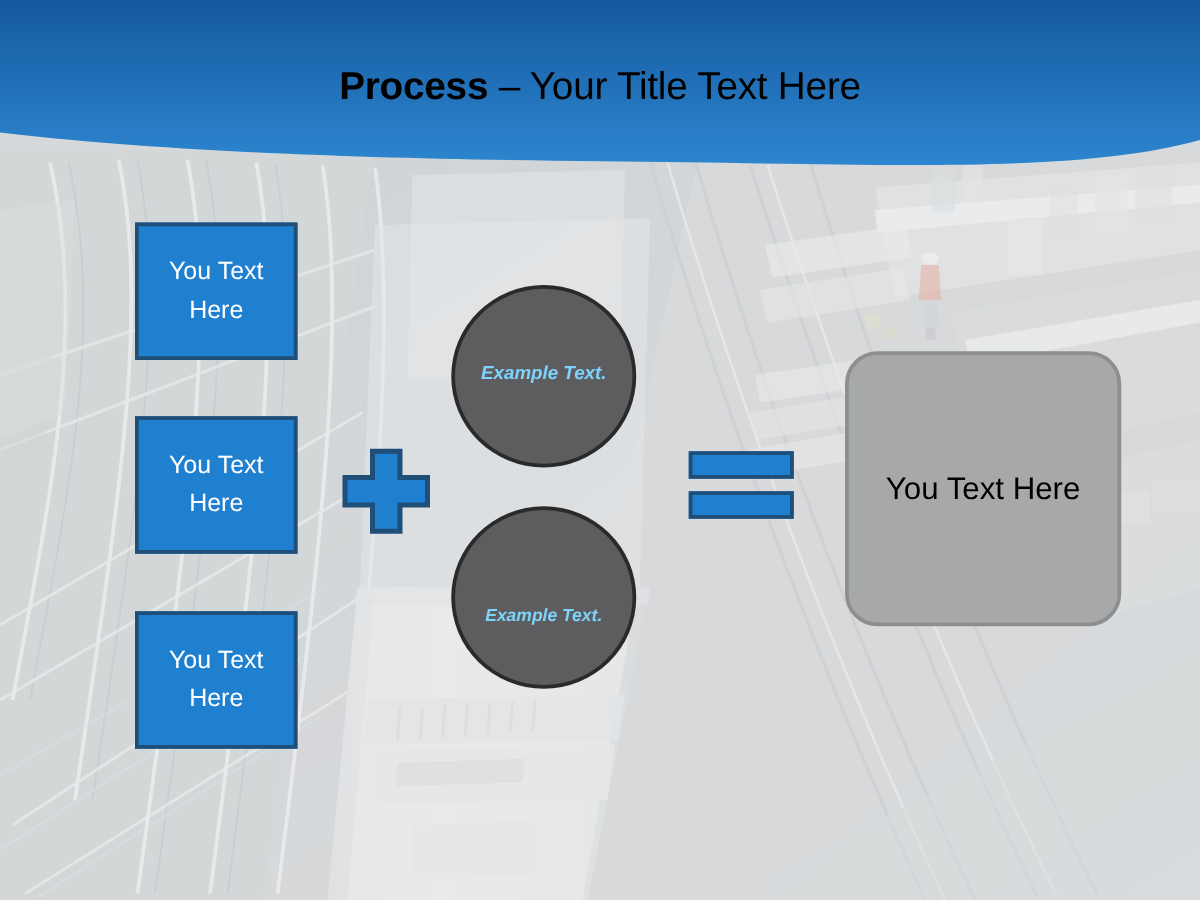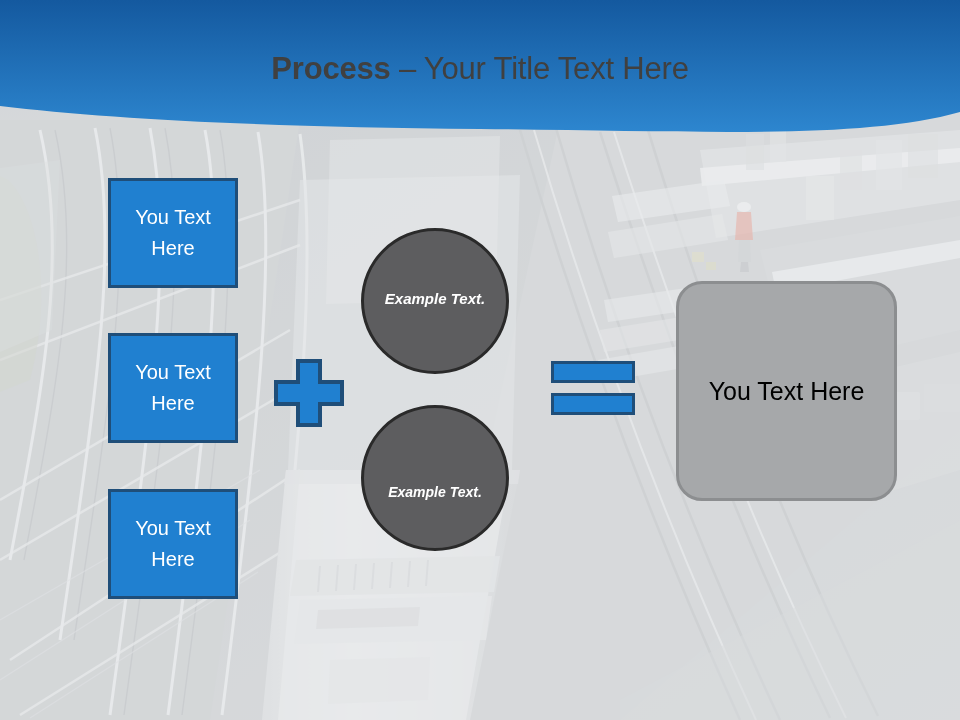--- a/index.html
+++ b/index.html
@@ -35,21 +35,21 @@
   .header-wave {
     position: absolute;
     left: 0; top: 0;
     width: 960px; height: 150px;
   }
   .title {
     position: absolute;
     left: 0; top: 50px;
     width: 960px;
     text-align: center;
-    color: #404040;
+    color: #000000;
     font-size: 31px;
     line-height: 38px;
     white-space: nowrap;
     letter-spacing: -0.2px;
     z-index: 5;
   }
   .title .strong { font-weight: bold; }
   .title .light  { font-weight: normal; }
 
   
@@ -89,21 +89,21 @@
     position: absolute;
     width: 148px;
     height: 146px;
     border-radius: 50%;
     background: #5d5d5f;
     border: 3px solid #2a2a2a;
     box-sizing: border-box;
     display: flex;
     align-items: center;
     justify-content: center;
-    color: #ffffff;
+    color: #7dd3fc;
     font-weight: bold;
     font-style: italic;
     text-align: center;
     z-index: 4;
   }
   #circle-1 { left: 361px; top: 228px; font-size: 15px; line-height: 22px; }
   #circle-1 .c-txt { transform: translateY(-2px); }
   #circle-2 { left: 361px; top: 405px; font-size: 14px; line-height: 21px; }
   #circle-2 .c-txt { transform: translateY(14px); }
 

